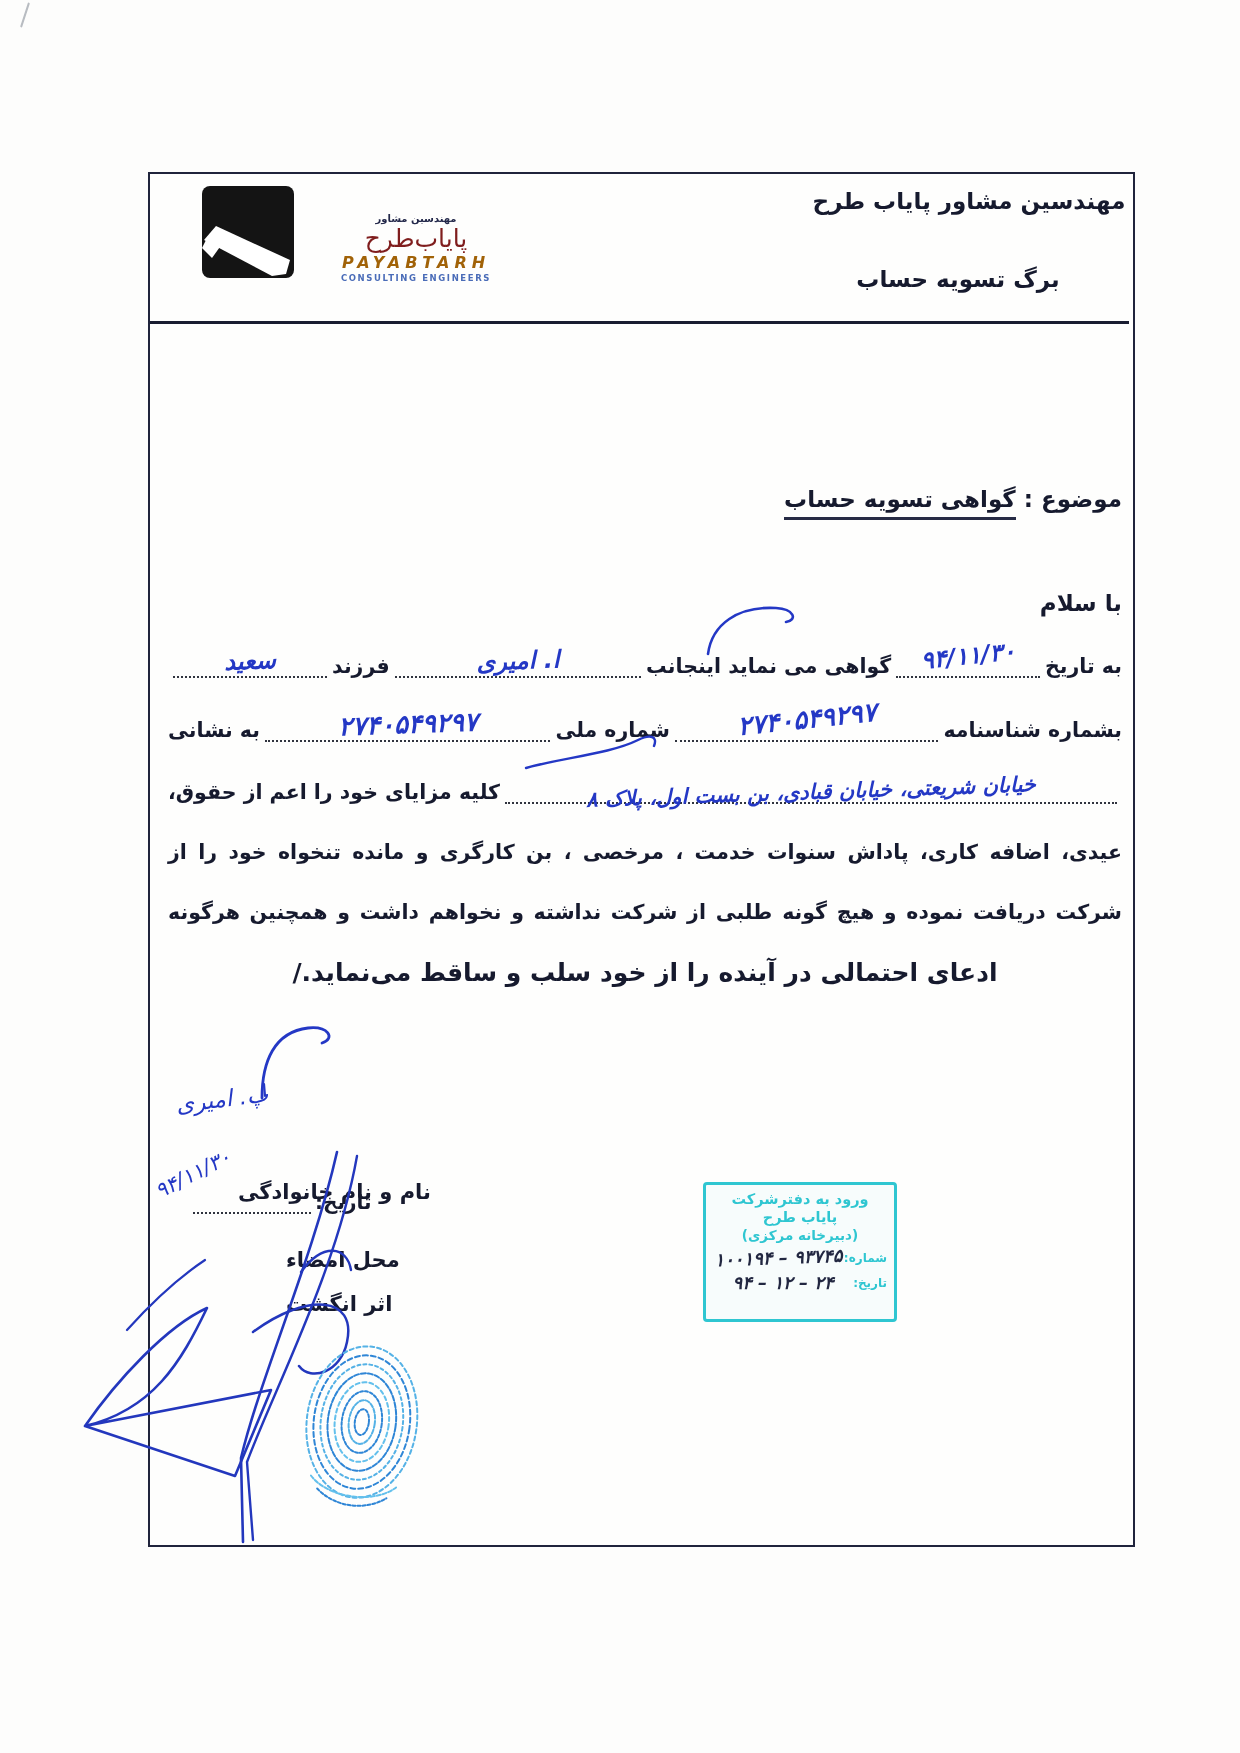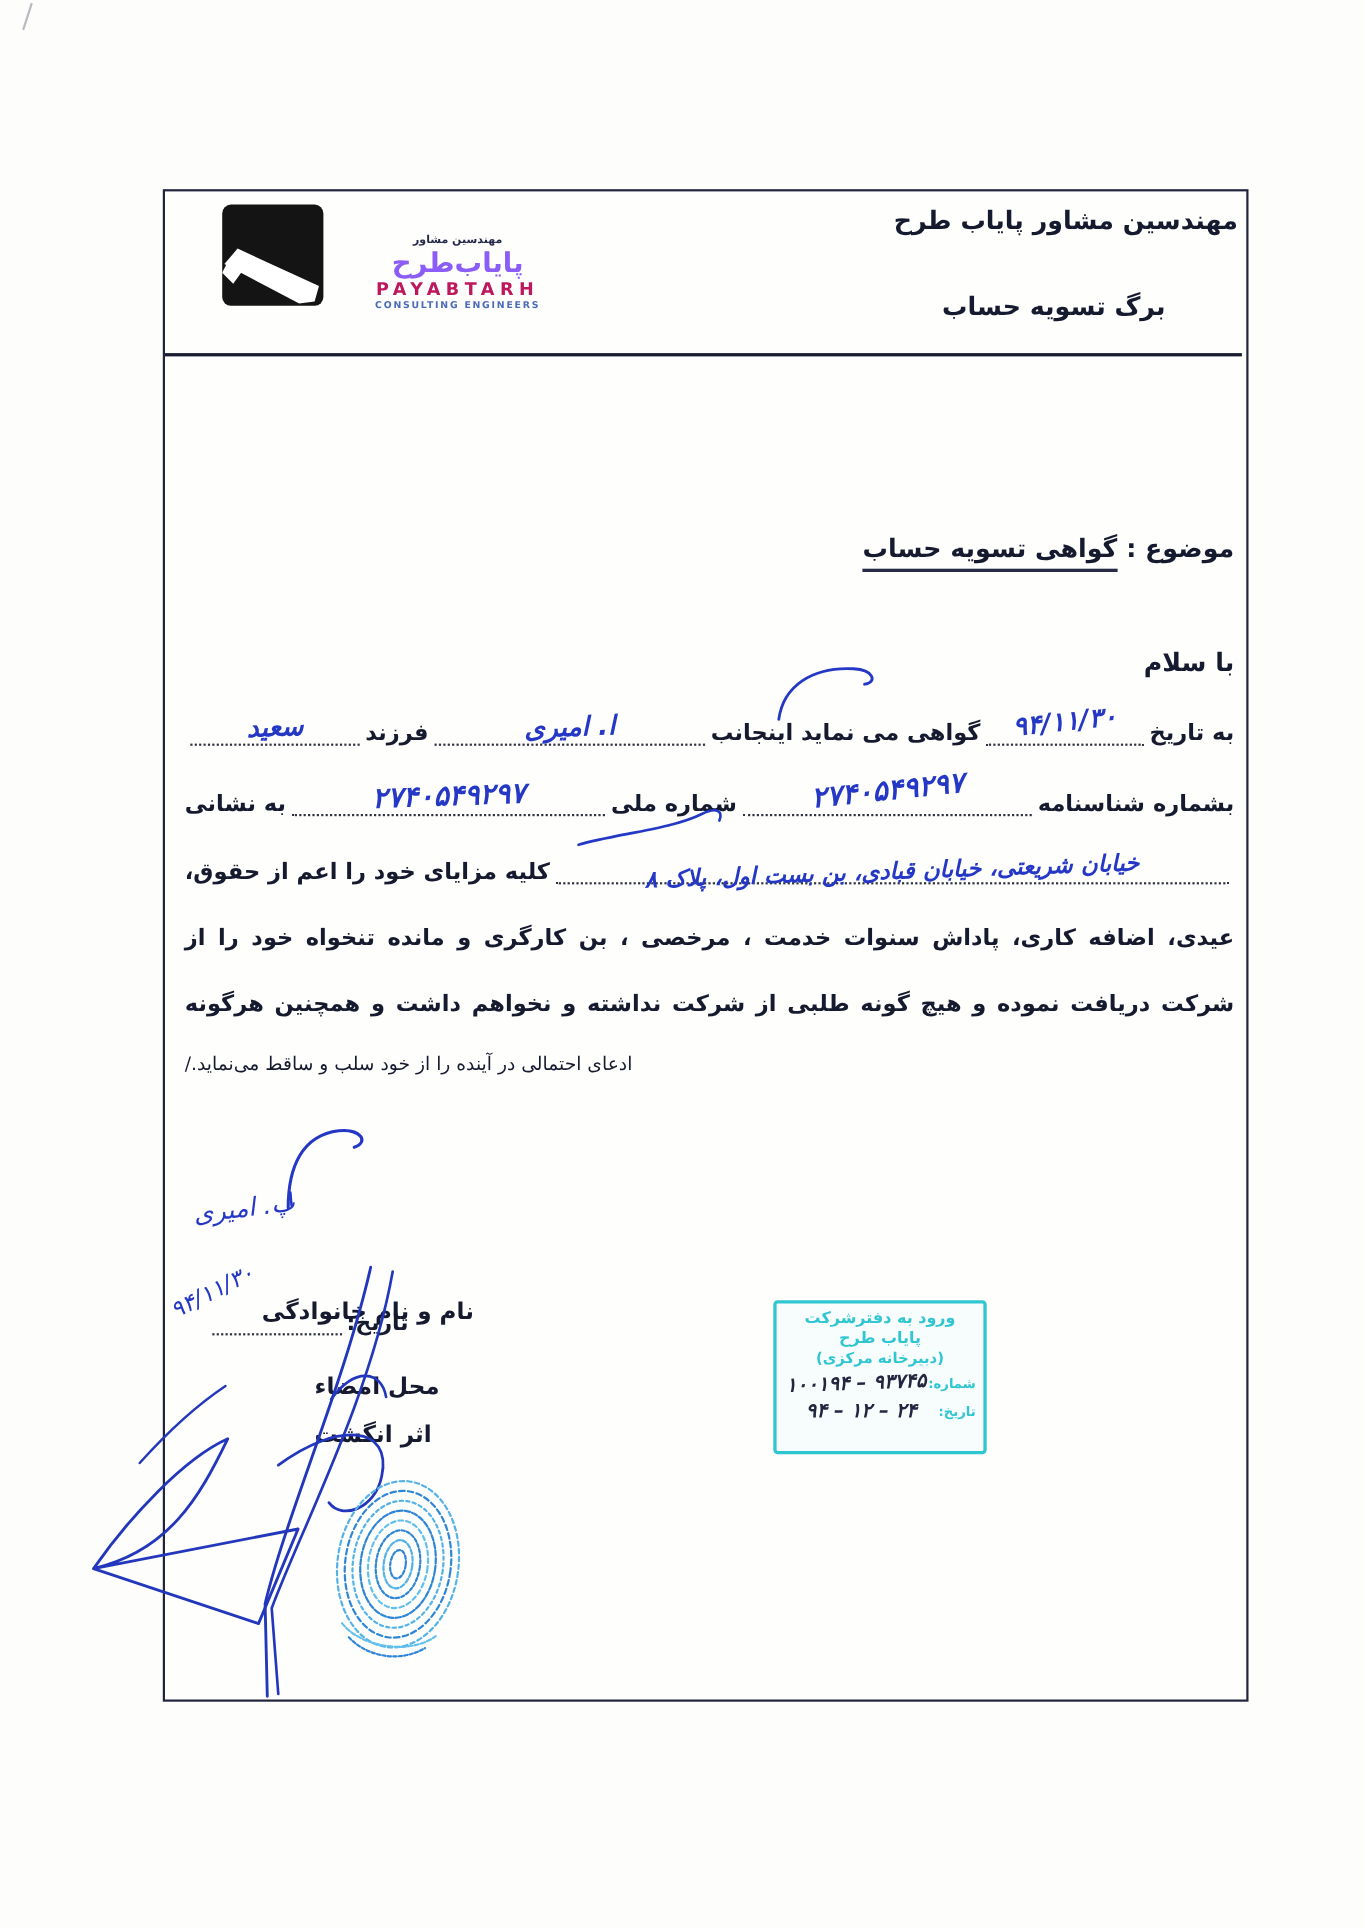--- a/index.html
+++ b/index.html
@@ -7,40 +7,40 @@
     position:relative;width:1240px;height:1753px;background:#fdfdfc;overflow:hidden;
     font-family:"DejaVu Sans",sans-serif;color:#161a2e;
   }
   .corner-mark{position:absolute;left:24px;top:2px;width:2px;height:26px;background:#9aa0a8;transform:rotate(18deg);border-radius:2px;opacity:.7;}
   .frame{position:absolute;left:148px;top:172px;width:983px;height:1371px;border:2px solid #20243c;background:#fefefd;}
   .header-band{position:absolute;left:150px;top:174px;width:979px;height:147px;border-bottom:3px solid #191d31;}
   
   .logo-mark{position:absolute;left:202px;top:186px;width:92px;height:92px;}
   .logo-text{position:absolute;left:300px;top:214px;width:232px;text-align:center;line-height:1.05;}
   .logo-fa-small{font-size:10px;font-weight:700;color:#23284a;}
-  .logo-fa-name{font-size:25px;font-weight:700;color:#8b5cf6;margin-top:1px;}
-  .logo-en-name{font-size:16px;font-weight:700;letter-spacing:5px;color:#be185d;margin-top:3px;}
+  .logo-fa-name{font-size:25px;font-weight:400;color:#7f1d1d;margin-top:1px;}
+  .logo-en-name{font-size:16px;font-weight:700;letter-spacing:5px;color:#a16207;margin-top:3px;font-style:italic;}
   .logo-en-sub{font-size:8.5px;font-weight:700;letter-spacing:1.6px;color:#4a6cb8;margin-top:2px;}
   
   .company-title{position:absolute;left:808px;top:188px;width:322px;text-align:center;font-size:23px;font-weight:700;direction:rtl;}
   .form-title{position:absolute;left:836px;top:266px;width:244px;text-align:center;font-size:23px;font-weight:700;direction:rtl;}
   
   .subject{position:absolute;right:118px;top:486px;direction:rtl;font-size:23px;font-weight:700;white-space:nowrap;}
   .subject-value{border-bottom:3px solid #272b45;padding-bottom:5px;margin-left:32px;}
   .salutation{position:absolute;right:118px;top:590px;direction:rtl;font-size:23px;font-weight:700;}
   
   .pline{position:absolute;left:168px;width:954px;direction:rtl;font-size:20.5px;font-weight:700;display:flex;align-items:flex-end;}
   .pline .pt{white-space:nowrap;text-align:right;}
   .blank{flex:1;position:relative;border-bottom:2px dotted #30343f;height:24px;margin:0 5px;}
   .hw{color:#2438c5;font-style:italic;white-space:nowrap;}
   .blank .hw{position:absolute;bottom:1px;left:50%;transform:translateX(-50%) rotate(-2deg);font-size:24px;}
   .blank .hw.tilt{transform:translateX(-50%) rotate(-6deg);bottom:6px;}
   .blank .hw.addr{font-size:21px;bottom:-2px;letter-spacing:1px;}
   .pjust{position:absolute;left:168px;width:954px;direction:rtl;font-size:20.5px;font-weight:700;text-align:justify;text-align-last:justify;}
-  .pright{position:absolute;left:168px;width:954px;direction:rtl;font-size:17px;font-weight:400;text-align:left;}
+  .pright{position:absolute;left:168px;width:954px;direction:rtl;font-size:25px;font-weight:700;text-align:center;}
   
   .sig-hw-name{position:absolute;left:172px;top:1086px;width:100px;font-size:23px;color:#2438c5;font-style:italic;transform:rotate(-7deg);text-align:center;direction:rtl;}
   .lbl-name{position:absolute;left:238px;top:1180px;direction:rtl;font-size:21px;font-weight:700;}
   .date-row{position:absolute;left:193px;top:1190px;direction:rtl;font-size:20px;font-weight:700;display:flex;align-items:flex-end;}
   .date-row .ddots{display:inline-block;width:118px;border-bottom:2px dotted #30343f;height:20px;margin-right:4px;}
   .sig-hw-date{position:absolute;left:152px;top:1162px;font-size:21px;color:#2438c5;font-style:italic;transform:rotate(-27deg);direction:rtl;}
   .lbl-sign{position:absolute;left:286px;top:1248px;direction:rtl;font-size:21px;font-weight:700;}
   .lbl-finger{position:absolute;left:286px;top:1292px;direction:rtl;font-size:21px;font-weight:700;}
   
   .stamp{position:absolute;left:703px;top:1182px;width:194px;height:140px;border:3.5px solid #2fc6d1;border-radius:4px;color:#2fc6d1;direction:rtl;padding:5px 7px;box-sizing:border-box;background:rgba(47,198,209,0.03);}

